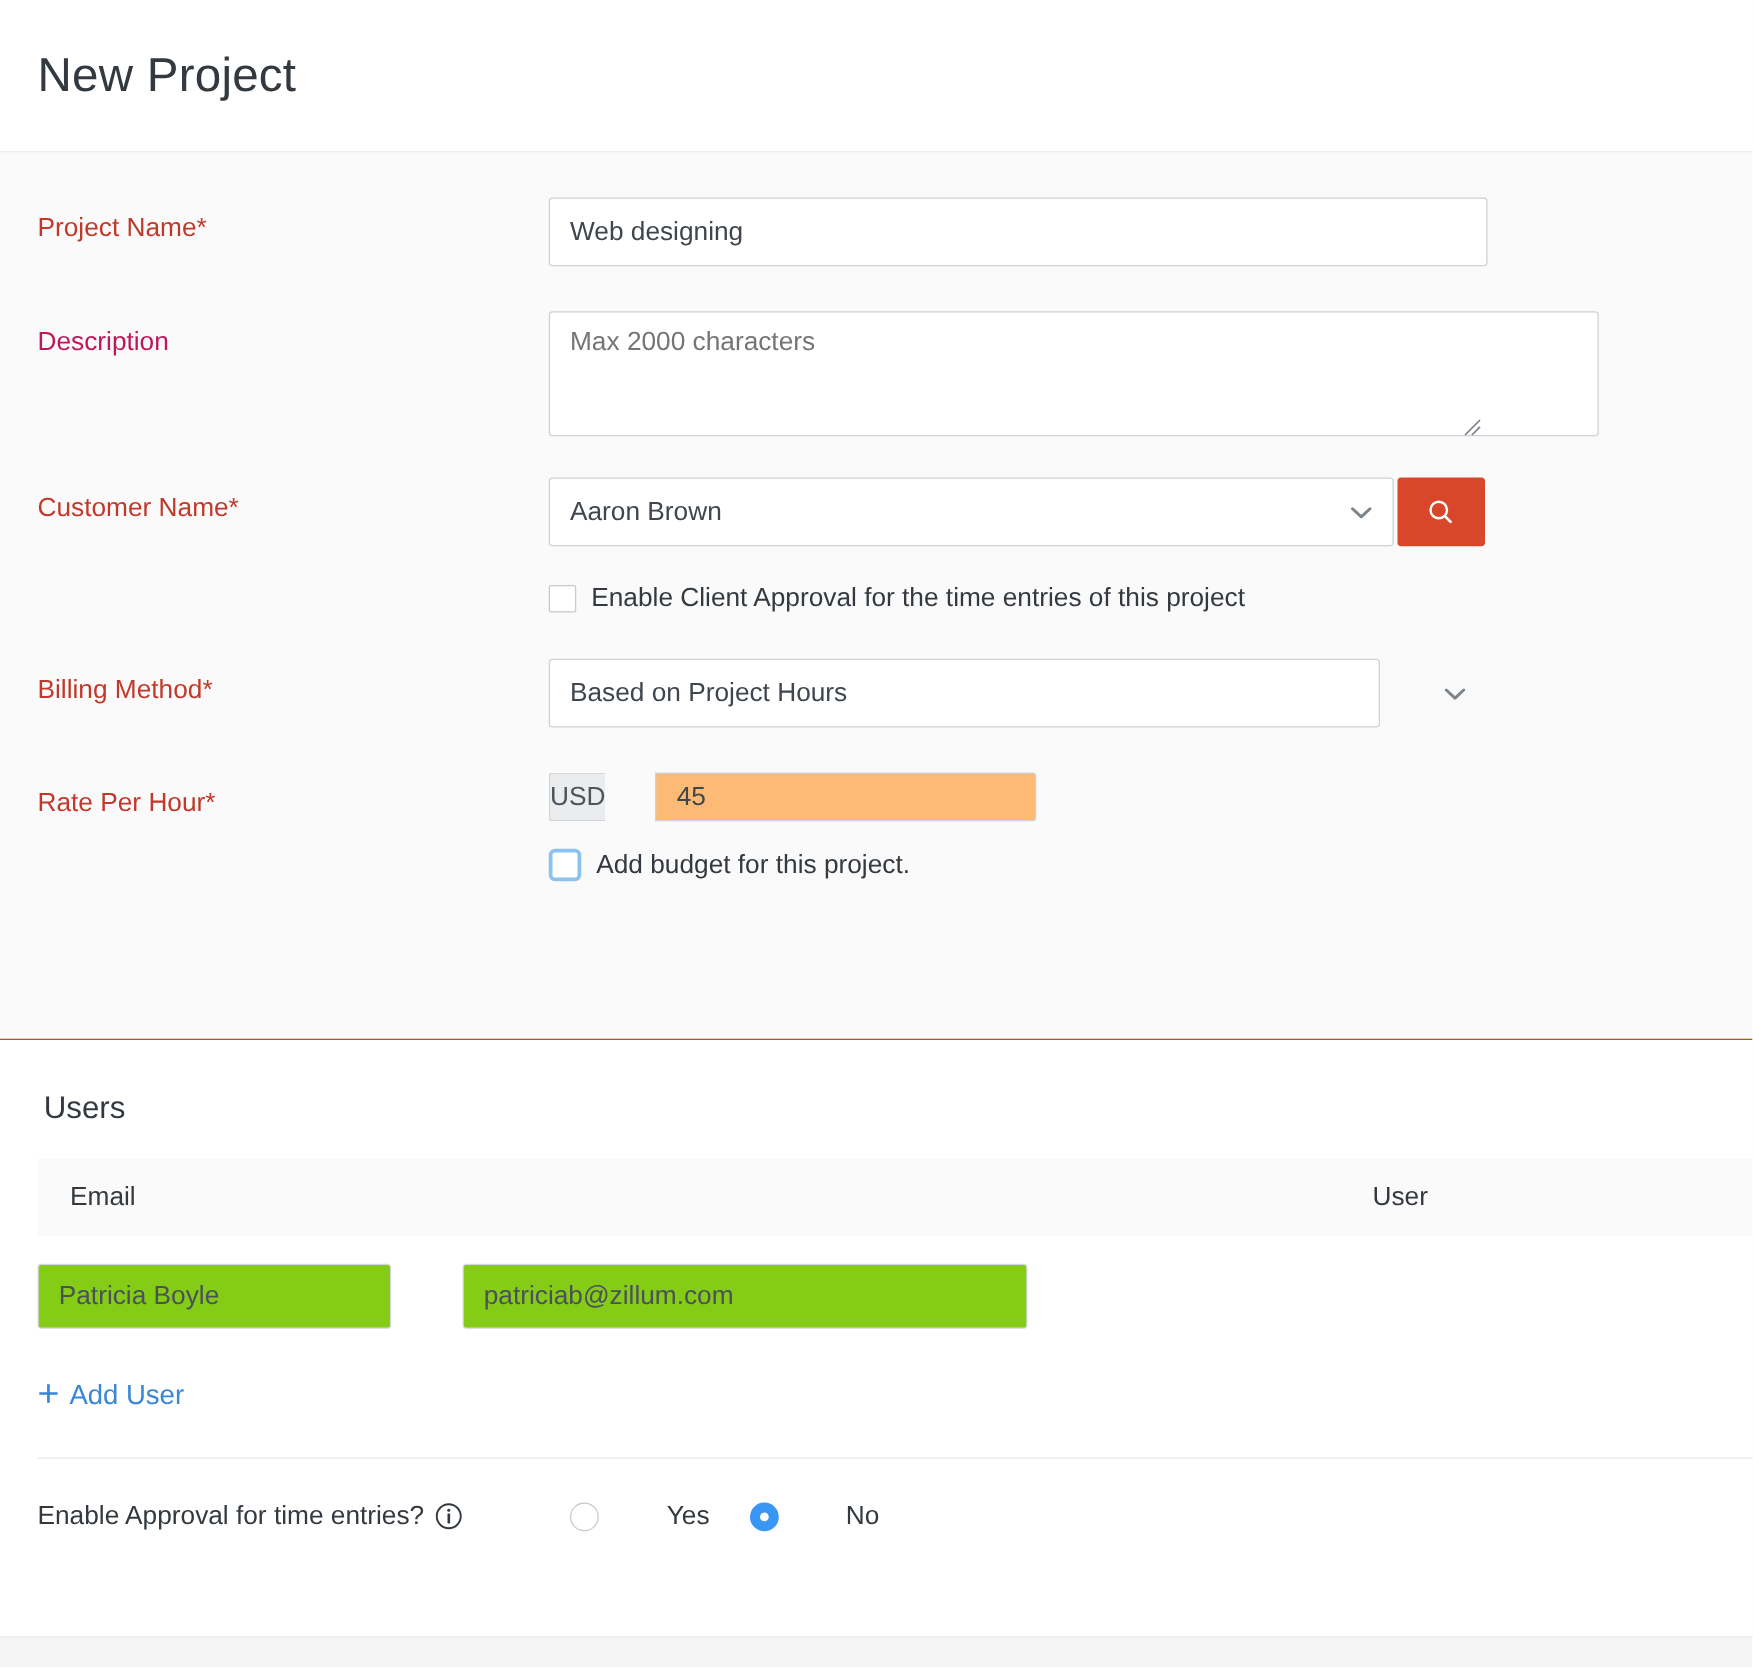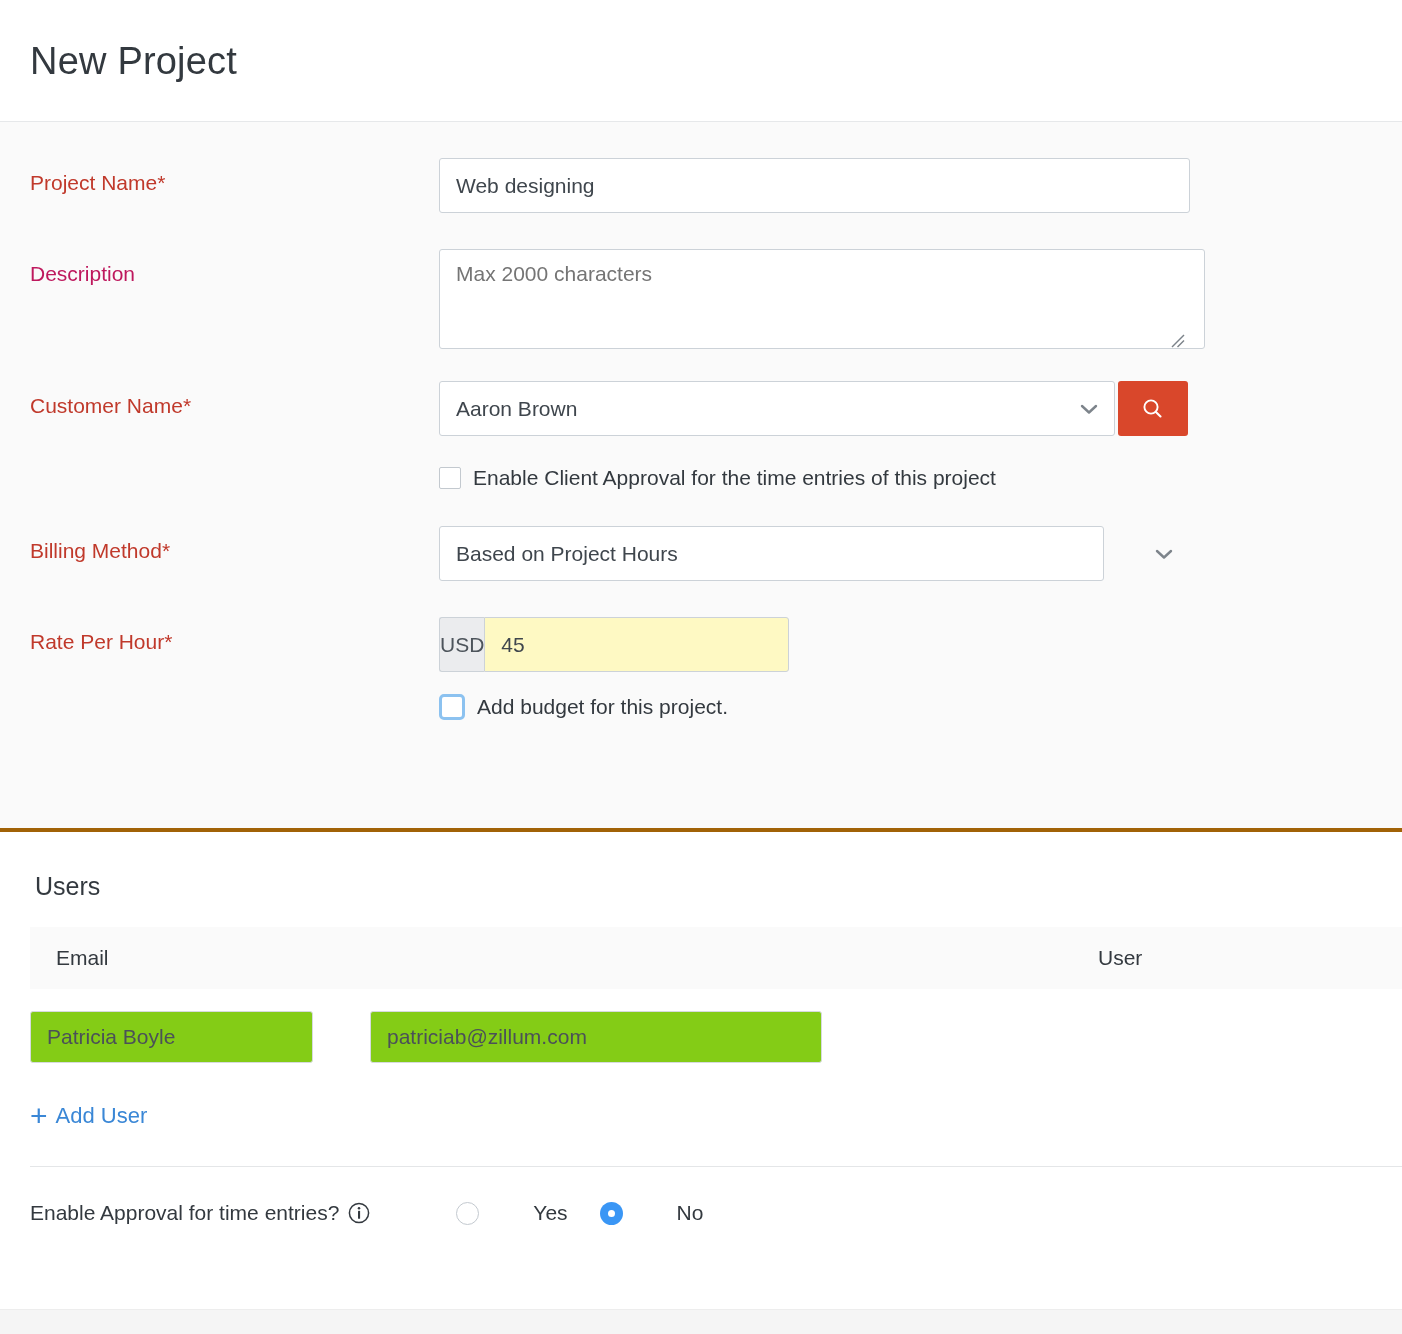--- a/index.html
+++ b/index.html
@@ -30,21 +30,21 @@
     font-size: 38px;
     font-weight: 400;
     color: #33393f;
     letter-spacing: 0.2px;
     line-height: 1;
   }
 
   
   .form-panel {
     background: #fafafa;
-    border-bottom: 4px solid #a16207;
+    border-bottom: 1px solid #a16207;
     padding: 36px 0 24px 0;
     box-sizing: border-box;
     height: 710px;
   }
 
   .field-row {
     display: flex;
     align-items: flex-start;
     padding-left: 30px;
   }
@@ -70,21 +70,21 @@
     background: #ffffff;
     font-family: "Liberation Sans", sans-serif;
     font-size: 21px;
     color: #3f464d;
     padding: 0 16px;
     outline: none;
   }
   .txt-input::placeholder { color: #9aa3ab; }
 
   .txt-area {
-    width: 766px;
+    width: 840px;
     height: 100px;
     box-sizing: border-box;
     border: 1px solid #ccd2d8;
     border-radius: 3px;
     background: #ffffff;
     font-family: "Liberation Sans", sans-serif;
     font-size: 21px;
     color: #9aa3ab;
     padding: 12px 16px;
     outline: none;
@@ -162,46 +162,47 @@
     font-size: 21px;
     color: #33393f;
     margin-left: 12px;
   }
 
   
   .cur-group {
     display: flex;
     align-items: stretch;
     width: 347px;
-    height: 55px;
+    height: 39px;
   }
   .cur-prefix {
     width: 98px;
     box-sizing: border-box;
     background: #ebecee;
     border: 1px solid #ccd2d8;
     border-right: none;
     border-radius: 3px 0 0 3px;
     display: flex;
     align-items: center;
     justify-content: center;
     font-size: 21px;
     color: #4d545b;
   }
   .cur-input {
     flex: 1 1 auto;
     box-sizing: border-box;
     border: 1px solid #ccd2d8;
     border-radius: 0 3px 3px 0;
-    background: #fef9c3;
+    background: #fdba74;
     font-family: "Liberation Sans", sans-serif;
     font-size: 21px;
     color: #3f464d;
     padding: 0 16px;
     outline: none;
+    margin-left: 40px;
   }
 
   
   .users-section {
     background: #ffffff;
     padding: 40px 0 0 0;
   }
   .section-title {
     font-size: 25px;
     color: #33393f;

